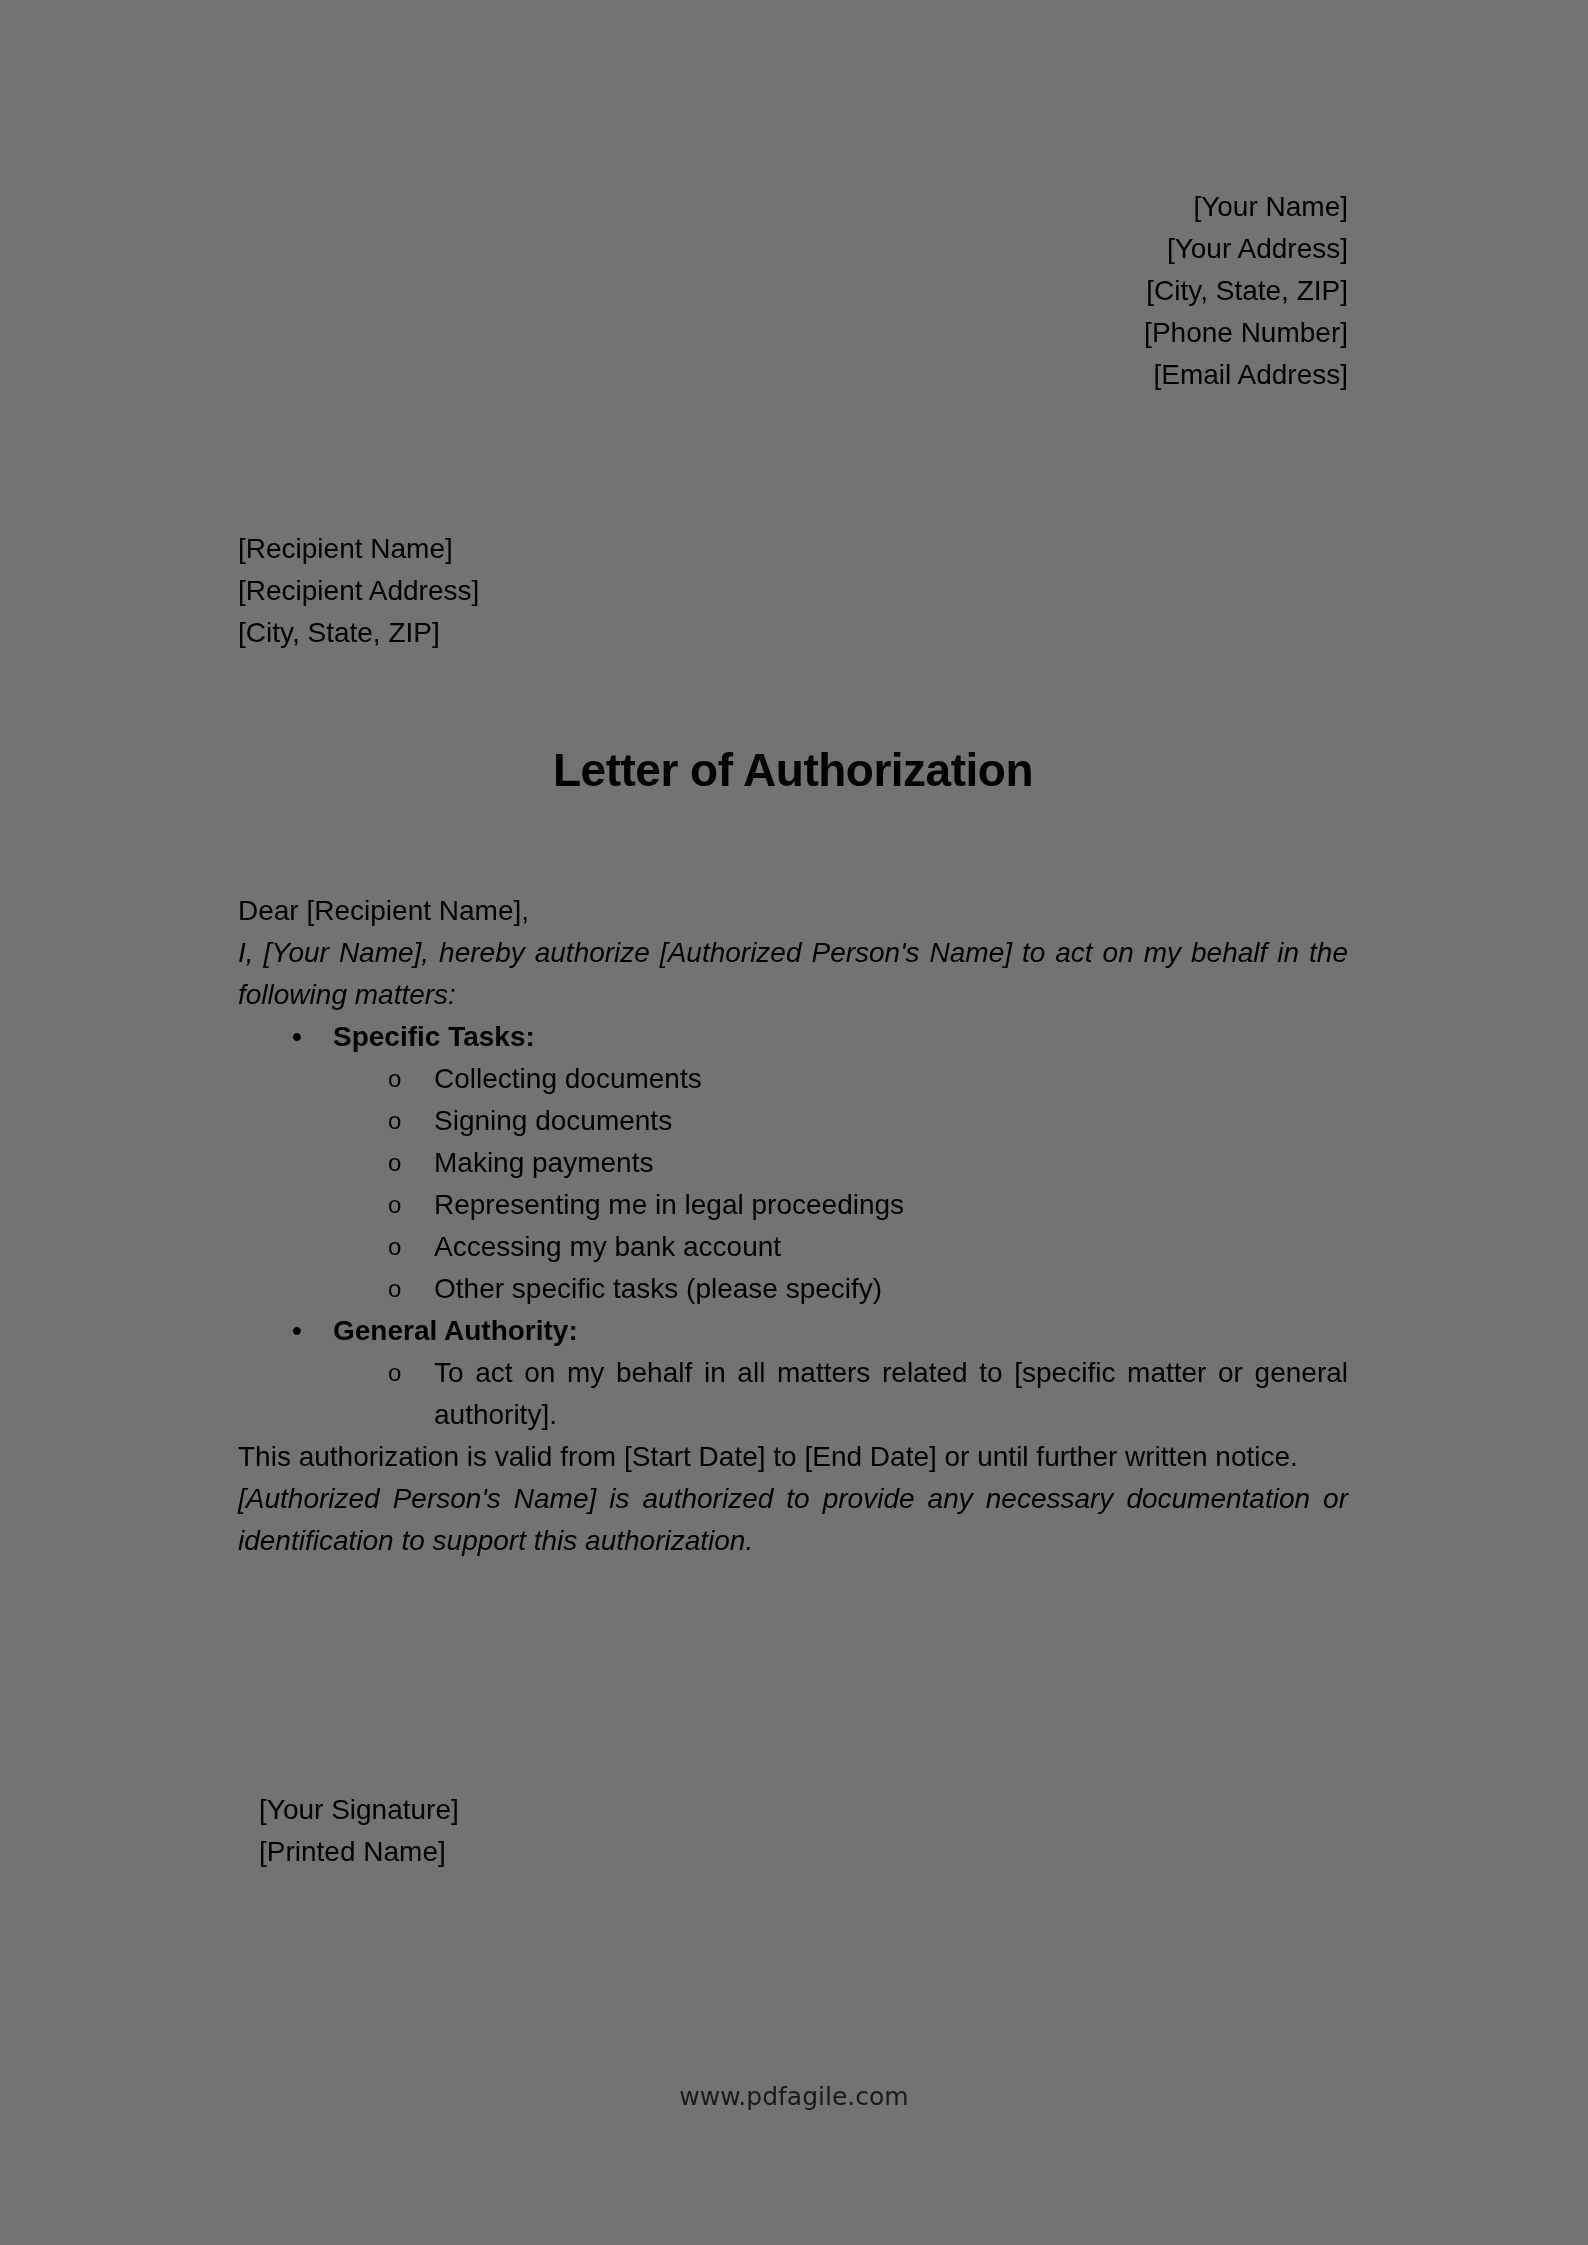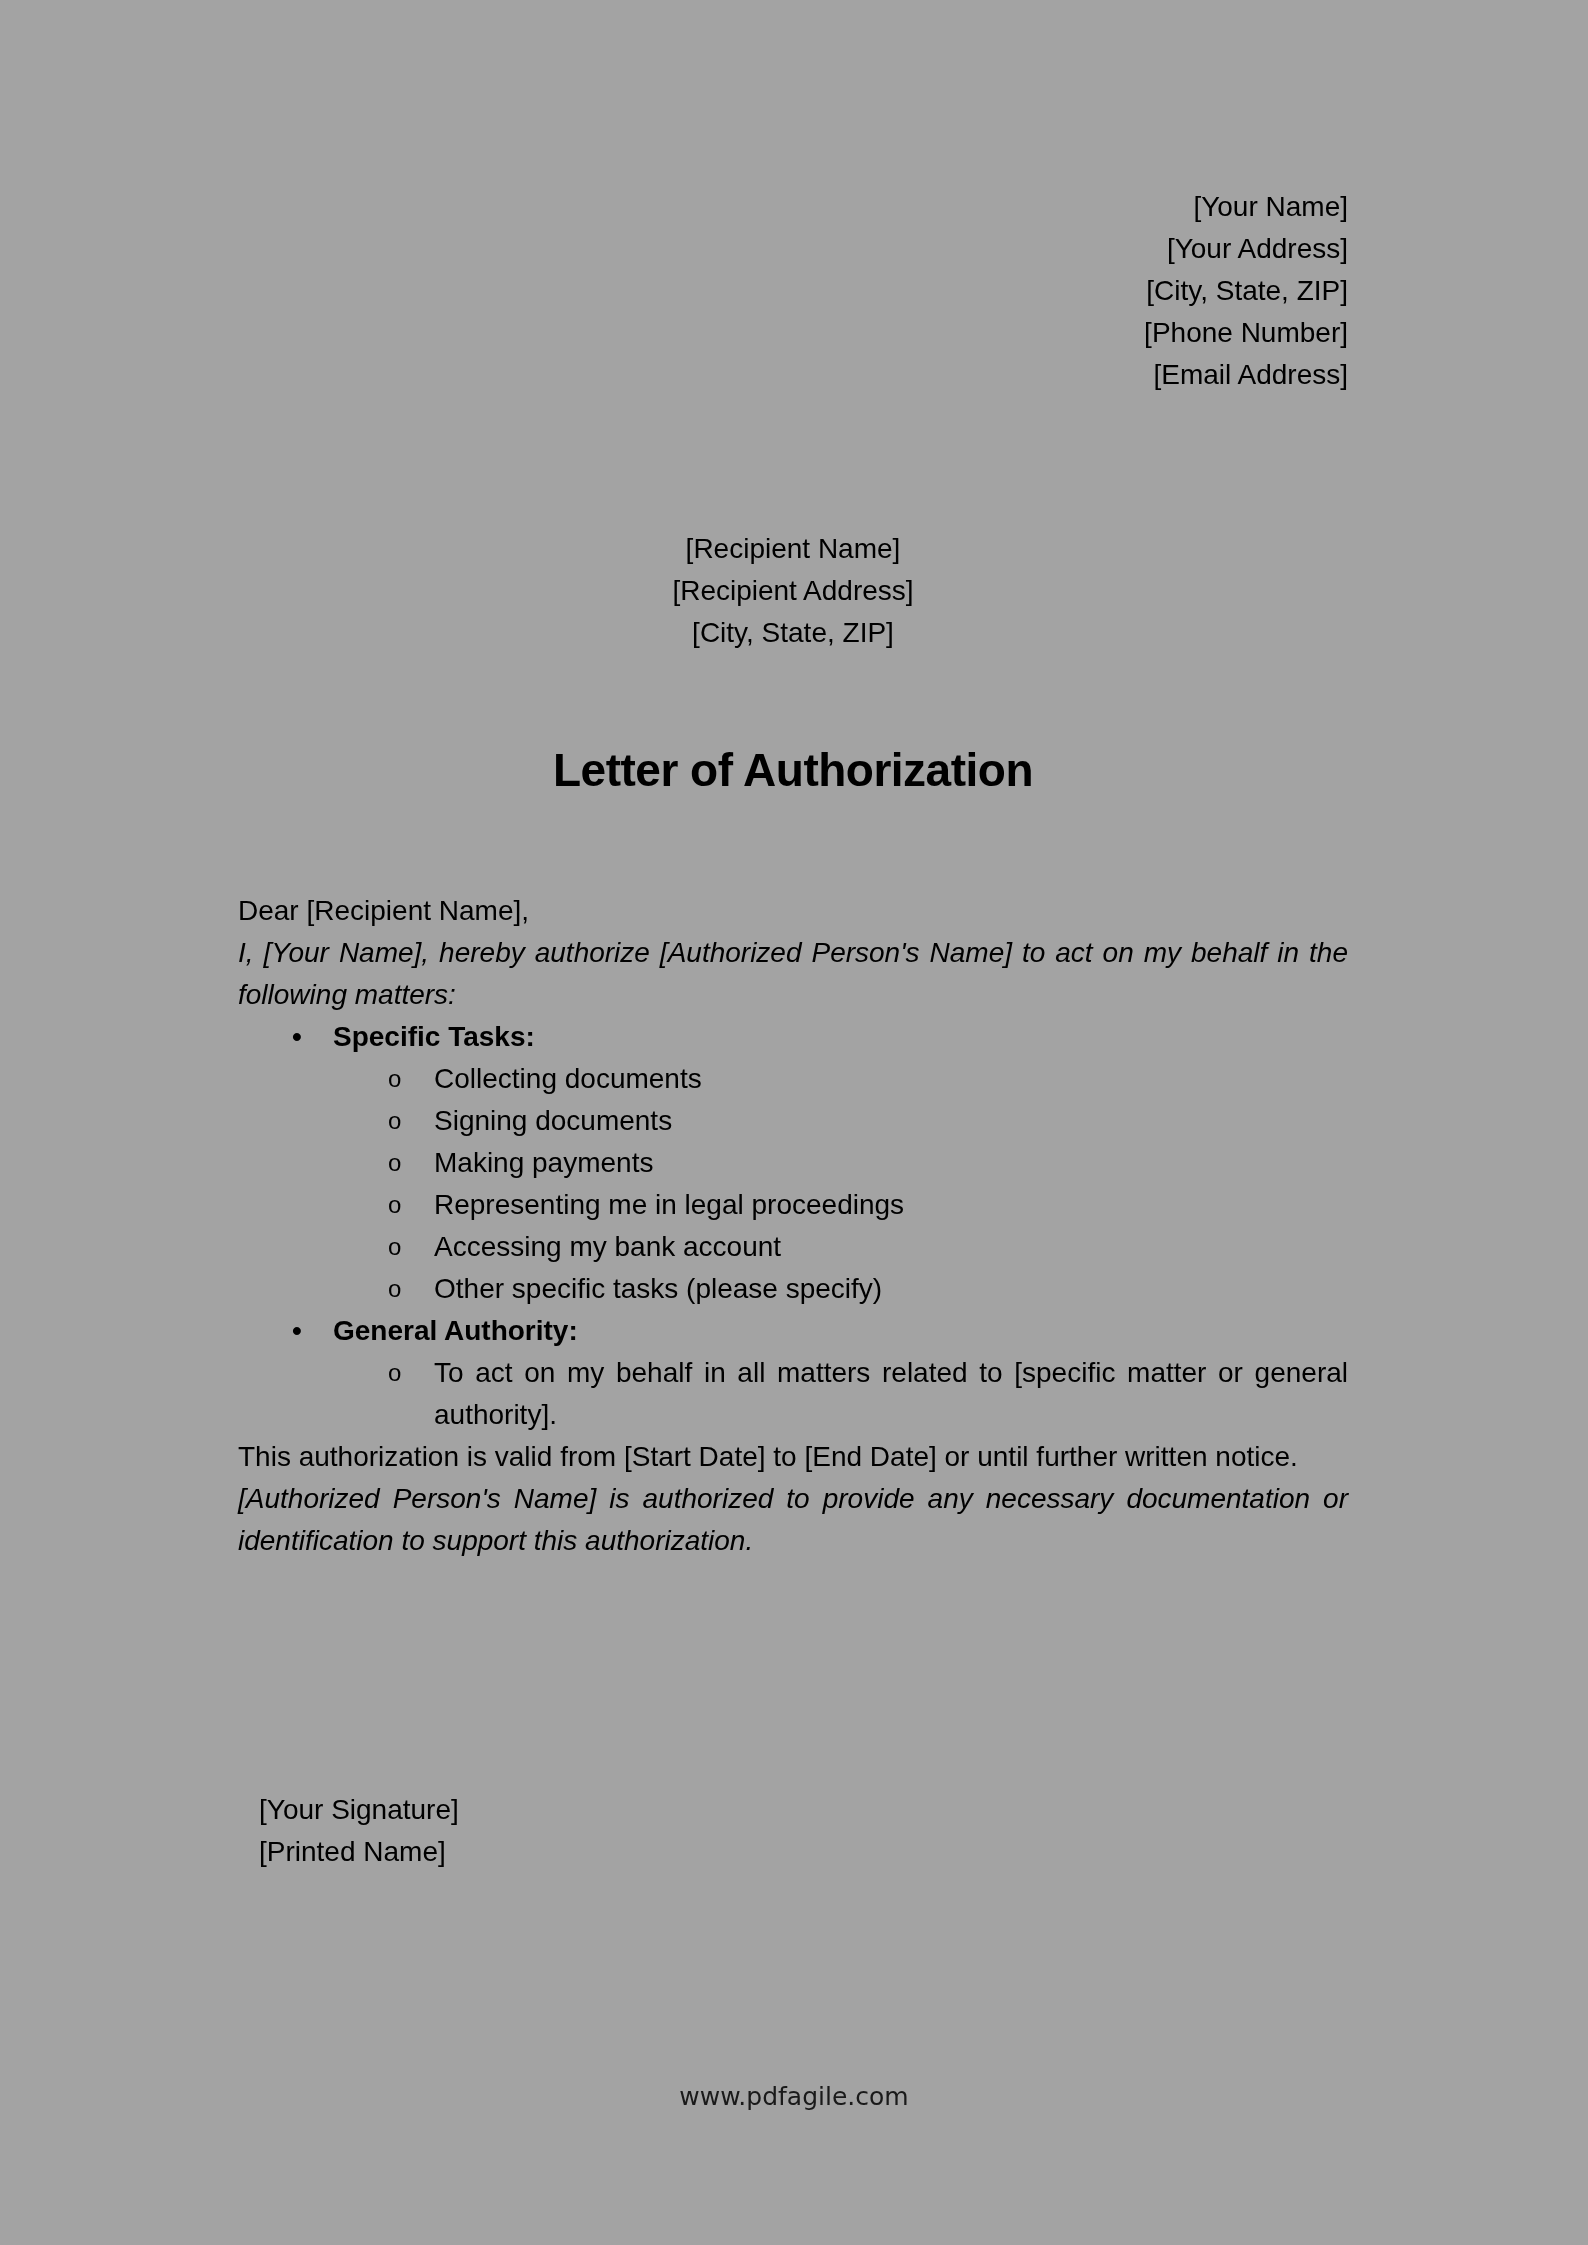--- a/index.html
+++ b/index.html
@@ -9,21 +9,21 @@
   }
   body {
     font-family: "Liberation Sans", sans-serif;
     color: #000000;
   }
 
   #page {
     position: relative;
     width: 1588px;
     height: 2245px;
-    background: #a3a3a3;
+    background: #737373;
     overflow: hidden;
   }
 
   
   .sender-block {
     position: absolute;
     left: 238px;
     top: 186px;
     width: 1110px;
     text-align: right;
@@ -41,21 +41,21 @@
     font-size: 28px;
     line-height: 42px;
   }
 
   
   .recipient-block {
     position: absolute;
     left: 238px;
     top: 528px;
     width: 1110px;
-    text-align: center;
+    text-align: left;
     font-size: 28px;
     line-height: 42px;
   }
 
   
   .doc-title {
     position: absolute;
     left: 238px;
     top: 730px;
     width: 1110px;

